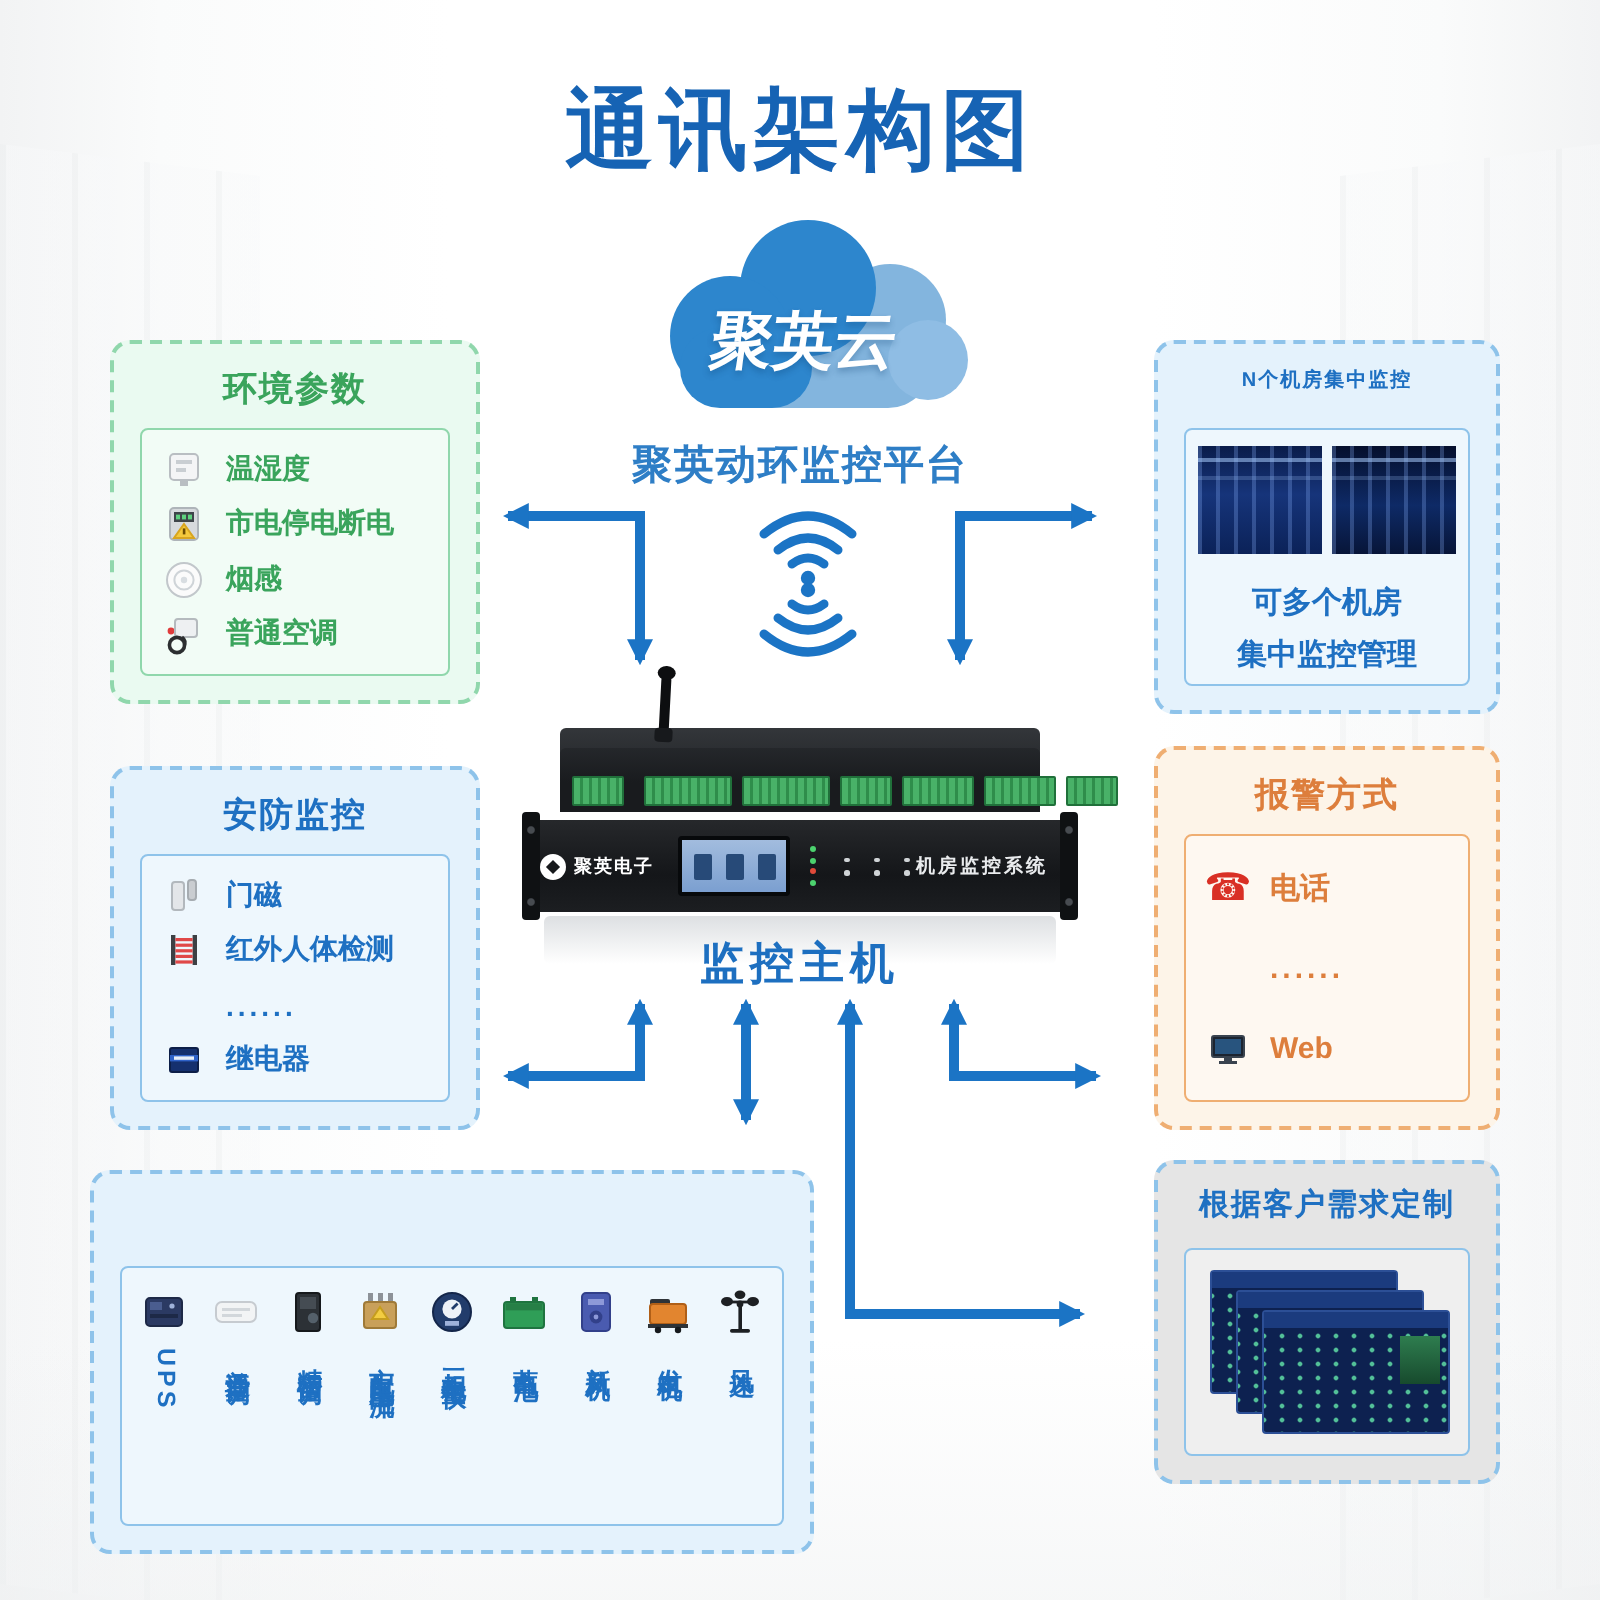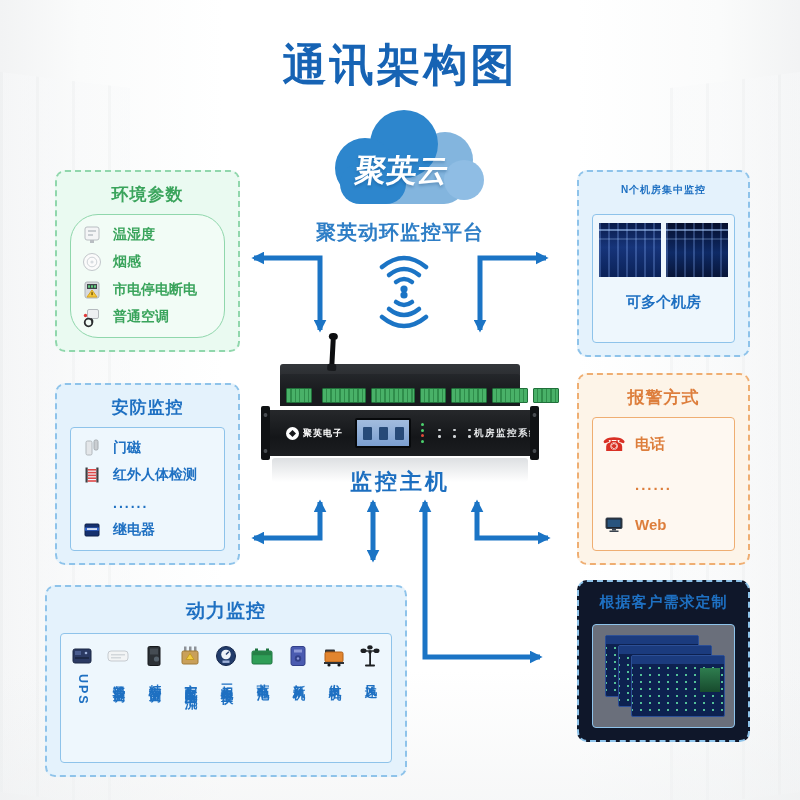--- a/index.html
+++ b/index.html
@@ -46,21 +46,21 @@
   .antenna::before{content:"";position:absolute;left:-2px;bottom:-3px;width:9px;height:7px;background:#17191c;border-radius:2px;}
   .device-panel{position:absolute;left:0;top:54px;width:264px;height:46px;border-radius:2px;
                 background:linear-gradient(180deg,#26282b,#141619 60%,#1c1e21);
                 display:flex;align-items:center;}
   .device-panel::before,.device-panel::after{content:"";position:absolute;top:-4px;width:9px;height:54px;
                 background:radial-gradient(circle at 4.5px 9px,#474b50 1.6px,transparent 2.2px),
                            radial-gradient(circle at 4.5px 45px,#474b50 1.6px,transparent 2.2px),#0f1113;
                 border-radius:2px;}
   .device-panel::before{left:-7px;}
   .device-panel::after{right:-7px;}
-  .dev-logo{display:flex;align-items:center;gap:4px;margin-left:18px;}
+  .dev-logo{display:flex;align-items:center;gap:4px;margin-left:2px;}
   .logo-mark{width:13px;height:13px;border-radius:50%;background:#fff;position:relative;flex:none;}
   .logo-mark::after{content:"";position:absolute;left:4px;top:4px;width:5px;height:5px;background:#17191c;transform:rotate(45deg);}
   .logo-text{color:#fff;font-size:9px;font-weight:bold;letter-spacing:1px;white-space:nowrap;}
   .dev-lcd{width:48px;height:26px;margin-left:12px;flex:none;border:2px solid #07090b;border-radius:2px;
            background:linear-gradient(180deg,#a2bcde,#7b9fd0);display:flex;align-items:center;justify-content:space-around;padding:0 2px;}
   .lcd-glyph{width:9px;height:13px;background:#274a78;border-radius:1px;}
   .dev-leds{display:flex;flex-direction:column;gap:2.5px;margin-left:10px;}
   .led{width:3px;height:3px;border-radius:50%;}
   .dev-dots{display:grid;grid-template-columns:repeat(3,6px);gap:4px 9px;margin-left:14px;}
   .ddot{width:2.5px;height:2.5px;background:#cfd3d6;border-radius:50%;}
@@ -74,21 +74,21 @@
   .panel{position:absolute;border-radius:10px;border:2px dashed;box-sizing:border-box;z-index:2;}
   .panel-title{text-align:center;font-weight:bold;margin-top:11px;font-size:17px;letter-spacing:1px;}
   .panel-inner{position:absolute;left:13px;right:13px;top:42px;bottom:12px;border:1px solid;border-radius:4px;
                background:rgba(255,255,255,.38);display:flex;flex-direction:column;justify-content:space-around;
                padding:6px 10px;box-sizing:border-box;}
   .row{display:flex;align-items:center;gap:10px;font-weight:600;}
   .row .ic{width:22px;height:22px;flex:none;display:flex;align-items:center;justify-content:center;}
 
   .p-env{left:55px;top:170px;width:185px;height:182px;background:#eafaf1;border-color:#90d7ac;}
   .p-env .panel-title{color:#3aa45c;}
-  .p-env .panel-inner{border-color:#90d7ac;border-radius:28px;}
+  .p-env .panel-inner{border-color:#90d7ac;}
   .p-env .row{color:#3aa45c;font-size:14px;}
 
   .p-sec{left:55px;top:383px;width:185px;height:182px;background:#e4f2fc;border-color:#8ec3ea;}
   .p-sec .panel-title{color:#1e70c2;}
   .p-sec .panel-inner{border-color:#8ec3ea;}
   .p-sec .row{color:#1e70c2;font-size:14px;}
 
   .p-pow{left:45px;top:585px;width:362px;height:192px;background:#e4f2fc;border-color:#8ec3ea;}
   .p-pow .panel-title{color:#1e70c2;font-size:19px;}
   .p-pow .panel-inner{top:46px;flex-direction:row;justify-content:space-between;align-items:flex-start;
@@ -109,21 +109,21 @@
          box-shadow:0 9px 0 rgba(170,205,255,.22);}
   .photo.p2{background:linear-gradient(180deg,#050f2d,#0e2a66 55%,#071538 100%);}
   .caption{text-align:center;color:#1e70c2;font-weight:bold;font-size:15px;line-height:1.75;margin-top:12px;}
 
   .p-alm{left:577px;top:373px;width:173px;height:192px;background:#fdf4e8;border-color:#efae72;}
   .p-alm .panel-title{color:#dd7e3c;}
   .p-alm .panel-inner{border-color:#efae72;}
   .p-alm .row{color:#dd7e3c;font-size:15px;}
   .phone-glyph{font-size:19px;color:#d93025;line-height:1;}
 
-  .p-cus{left:577px;top:580px;width:173px;height:162px;background:#0f172a;border-color:#8ec3ea;}
+  .p-cus{left:577px;top:580px;width:173px;height:162px;background:#e5e5e5;border-color:#8ec3ea;}
   .p-cus .panel-title{color:#1e70c2;font-size:15px;}
   .p-cus .panel-inner{border-color:#8ec3ea;padding:8px 6px;justify-content:flex-start;}
   .dash-stack{position:relative;height:88px;margin:2px 4px 0;}
   .dash{position:absolute;width:92px;height:60px;background-color:#0d2150;border:1px solid #2c4f96;border-radius:2px;
         background-image:radial-gradient(circle at 3px 3px,rgba(95,220,165,.85) .8px,transparent 1.5px);
         background-size:9px 7px;background-position:6px 16px;}
   .dash::before{content:"";position:absolute;top:0;left:0;right:0;height:8px;background:#1b3b7e;}
   .dash.d1{left:2px;top:0;}
   .dash.d2{left:15px;top:10px;}
   .dash.d3{left:28px;top:20px;}
@@ -242,40 +242,40 @@
                 <rect x="7" y="6" width="8" height="2" fill="#c9ced2"></rect>
                 <rect x="7" y="10" width="5" height="2" fill="#c9ced2"></rect>
                 <rect x="9" y="16" width="4" height="3" fill="#b9bec2"></rect>
               </svg>
           </span>
           <span>温湿度</span>
         </div>
         <div class="row">
           <span class="ic">
             <svg width="22" height="22" viewBox="0 0 22 22">
-                <circle cx="11" cy="11" r="8.5" fill="#fbfbfb" stroke="#c2c7cb"></circle>
-                <circle cx="11" cy="11" r="4.8" fill="none" stroke="#cfd4d8"></circle>
-                <circle cx="11" cy="11" r="1.6" fill="#d8dde1"></circle>
-              </svg>
-          </span>
-          <span>烟感</span>
-        </div>
-        <div class="row">
-          <span class="ic">
-            <svg width="22" height="22" viewBox="0 0 22 22">
                 <rect x="4" y="3" width="14" height="16" rx="2" fill="#d7dadd" stroke="#aeb4b9"></rect>
                 <rect x="6" y="5" width="10" height="5" fill="#3f454a"></rect>
                 <rect x="7" y="6.3" width="2" height="2.4" fill="#5fd07f"></rect>
                 <rect x="10" y="6.3" width="2" height="2.4" fill="#5fd07f"></rect>
                 <rect x="13" y="6.3" width="2" height="2.4" fill="#5fd07f"></rect>
                 <path d="M11 11 L16 18 H6 Z" fill="#f4c93c" stroke="#d8a51f"></path>
                 <rect x="10.4" y="13.2" width="1.3" height="3" fill="#6b4c00"></rect>
               </svg>
           </span>
           <span>市电停电断电</span>
+        </div>
+        <div class="row">
+          <span class="ic">
+            <svg width="22" height="22" viewBox="0 0 22 22">
+                <circle cx="11" cy="11" r="8.5" fill="#fbfbfb" stroke="#c2c7cb"></circle>
+                <circle cx="11" cy="11" r="4.8" fill="none" stroke="#cfd4d8"></circle>
+                <circle cx="11" cy="11" r="1.6" fill="#d8dde1"></circle>
+              </svg>
+          </span>
+          <span>烟感</span>
         </div>
         <div class="row">
           <span class="ic">
             <svg width="22" height="22" viewBox="0 0 22 22">
                 <circle cx="4.5" cy="9.5" r="1.7" fill="#e03c3c"></circle>
                 <rect x="6.5" y="3.5" width="11" height="9" rx="1.5" fill="#eef0f2" stroke="#b5babe"></rect>
                 <path d="M10 12.5 Q 12.5 14.5 11 17" stroke="#2c2e30" stroke-width="1.6" fill="none"></path>
                 <circle cx="7.5" cy="16.5" r="3.8" fill="none" stroke="#2c2e30" stroke-width="1.8"></circle>
               </svg>
           </span>
@@ -323,21 +323,20 @@
                 <rect x="4" y="8.5" width="14" height="3.2" fill="#2f62c8"></rect>
                 <rect x="6" y="9.2" width="10" height="1.7" fill="#e8eef8"></rect>
               </svg>
           </span>
           <span>继电器</span>
         </div>
       </div>
     </div>
 
     <div class="panel p-pow">
-      <div class="panel-title">动力监控</div>
       <div class="panel-inner">
         <div class="pcol">
           <span class="picon">
             <svg width="26" height="24" viewBox="0 0 26 24">
                 <rect x="4" y="5" width="18" height="14" rx="2" fill="#2b3a63" stroke="#1d2947"></rect>
                 <rect x="6" y="7" width="6" height="4" fill="#4a5d8f"></rect>
                 <circle cx="17" cy="9" r="1.3" fill="#9fb2da"></circle>
                 <rect x="6" y="13" width="14" height="2" fill="#1d2947"></rect>
               </svg>
           </span>
@@ -439,20 +438,21 @@
 
     <div class="panel p-rooms">
       <div class="panel-title">N个机房集中监控</div>
       <div class="panel-inner">
         <div class="photos">
           <div class="photo"></div>
           <div class="photo p2"></div>
         </div>
         <div class="caption">
           <div>可多个机房</div>
+          <div>集中监控管理</div>
         </div>
       </div>
     </div>
 
     <div class="panel p-alm">
       <div class="panel-title">报警方式</div>
       <div class="panel-inner">
         <div class="row">
           <span class="ic phone-glyph">☎</span>
           <span>电话</span>

